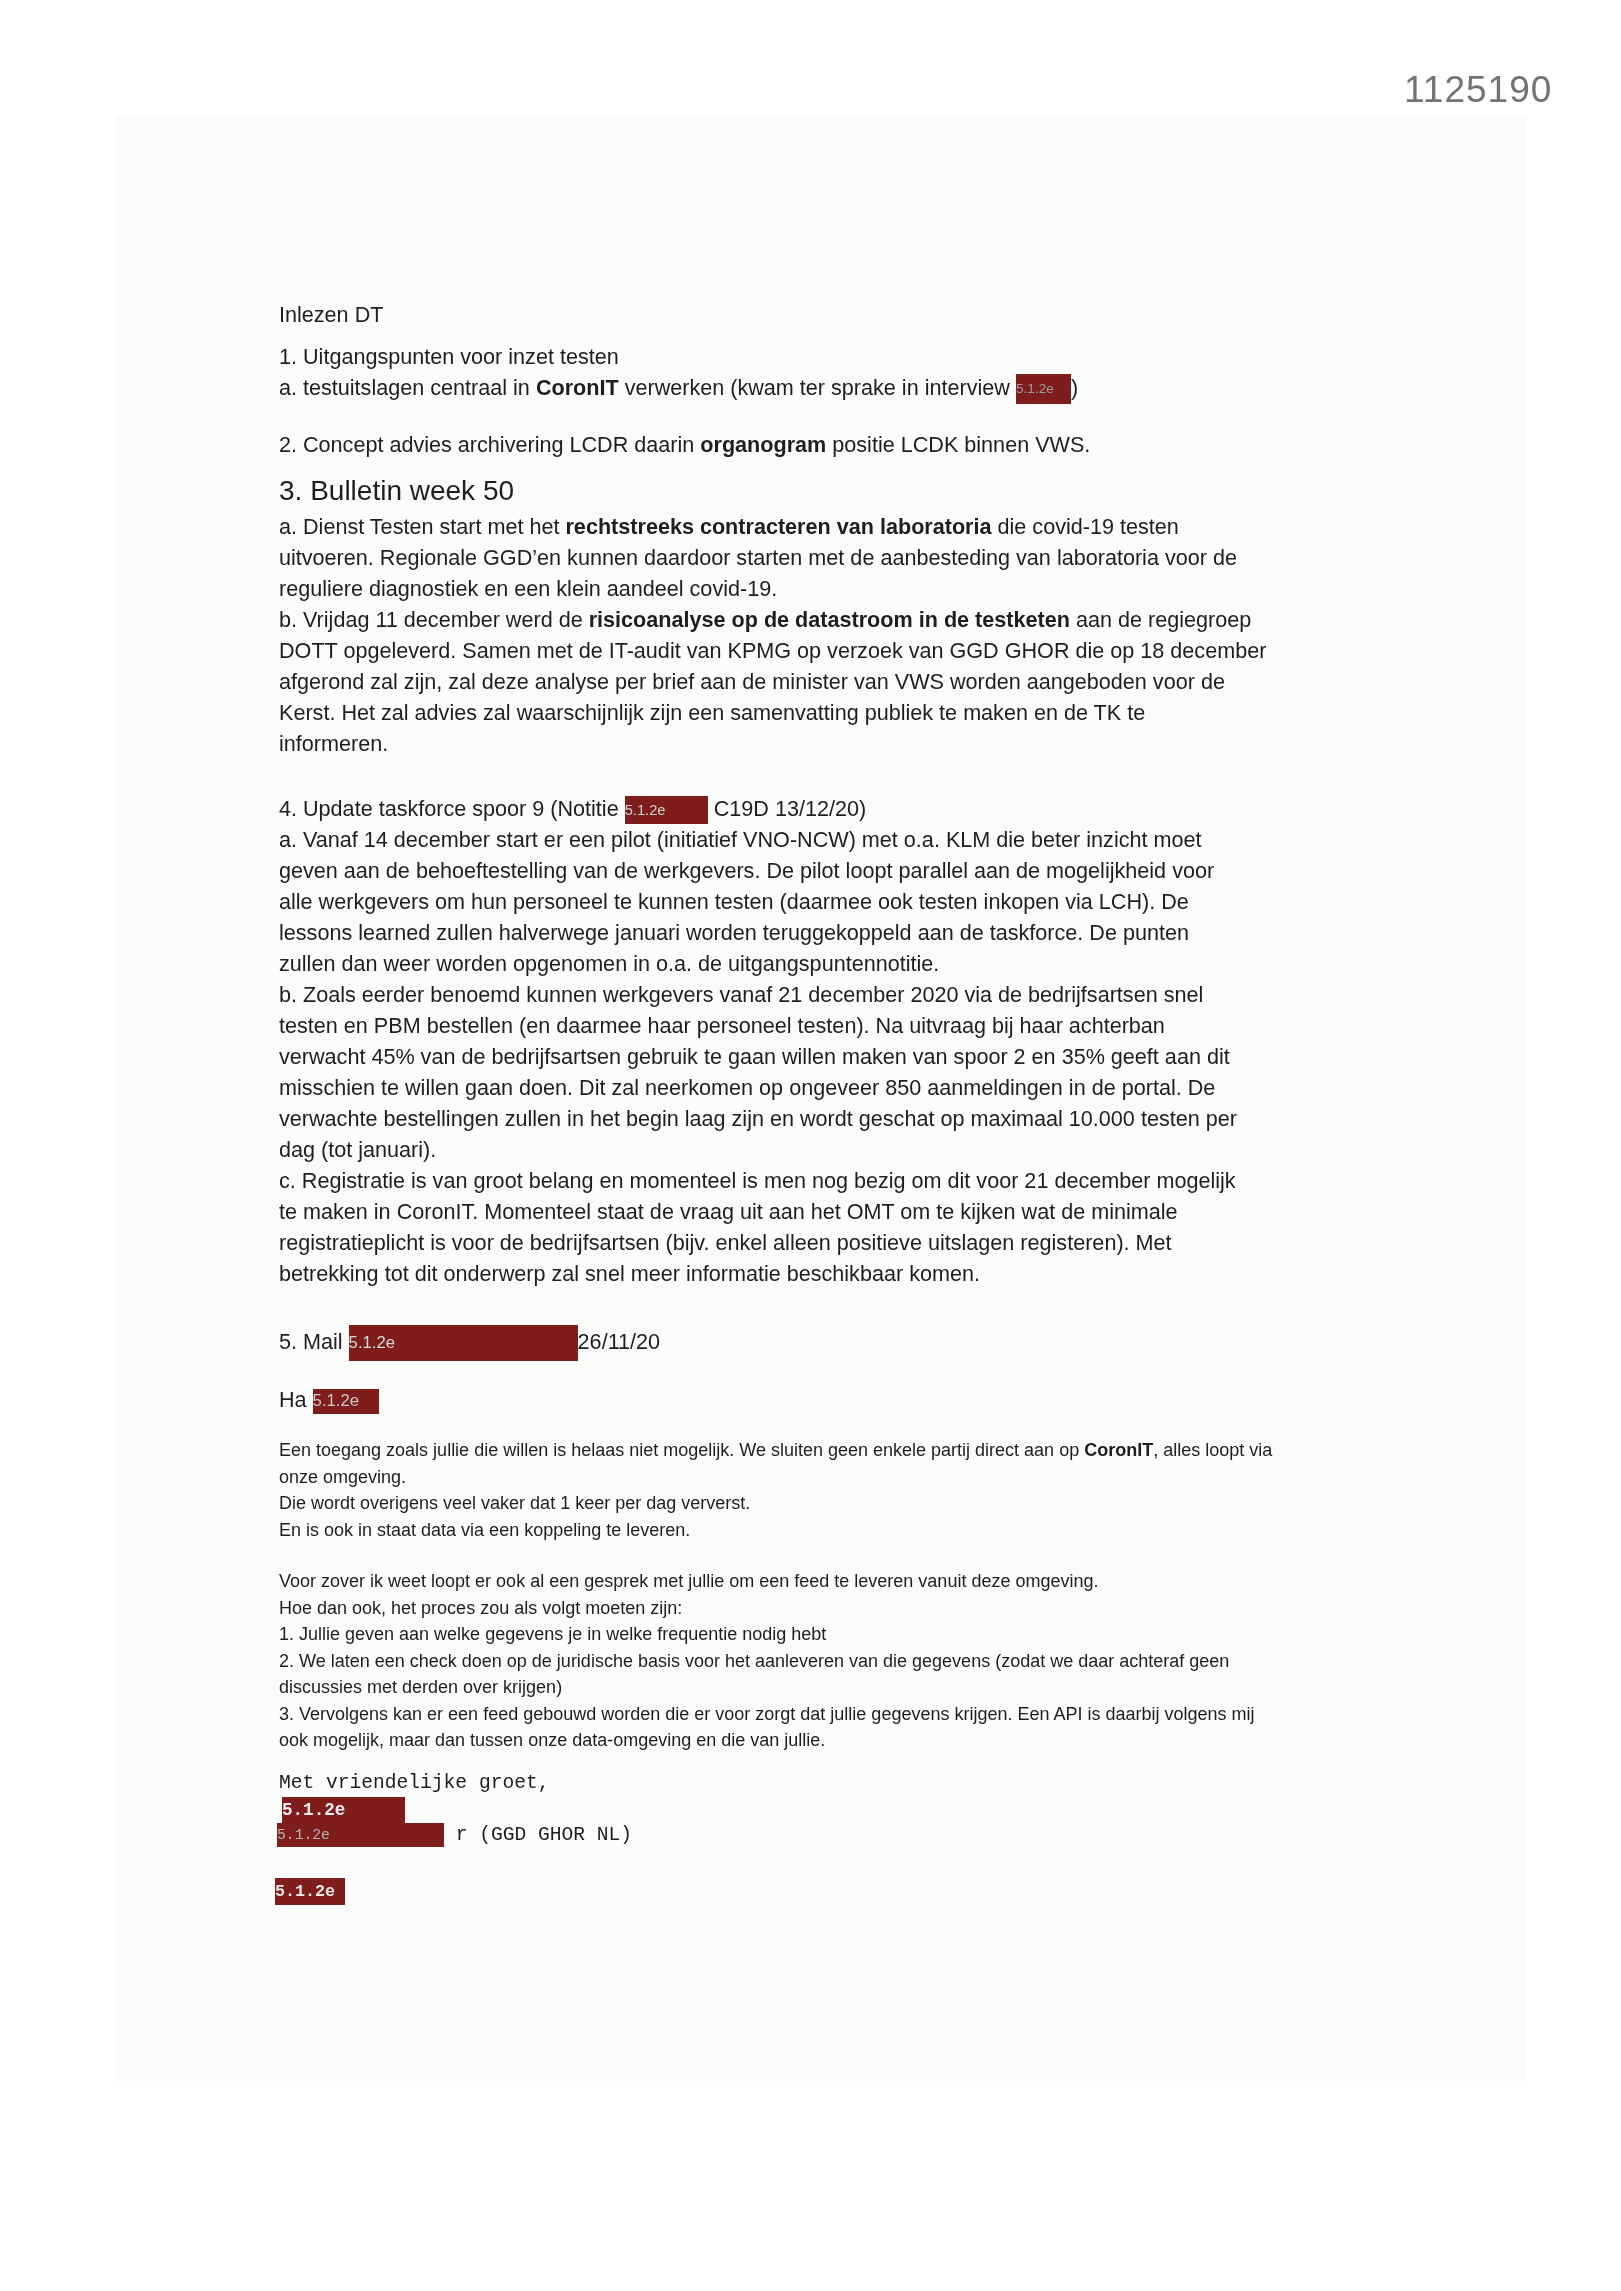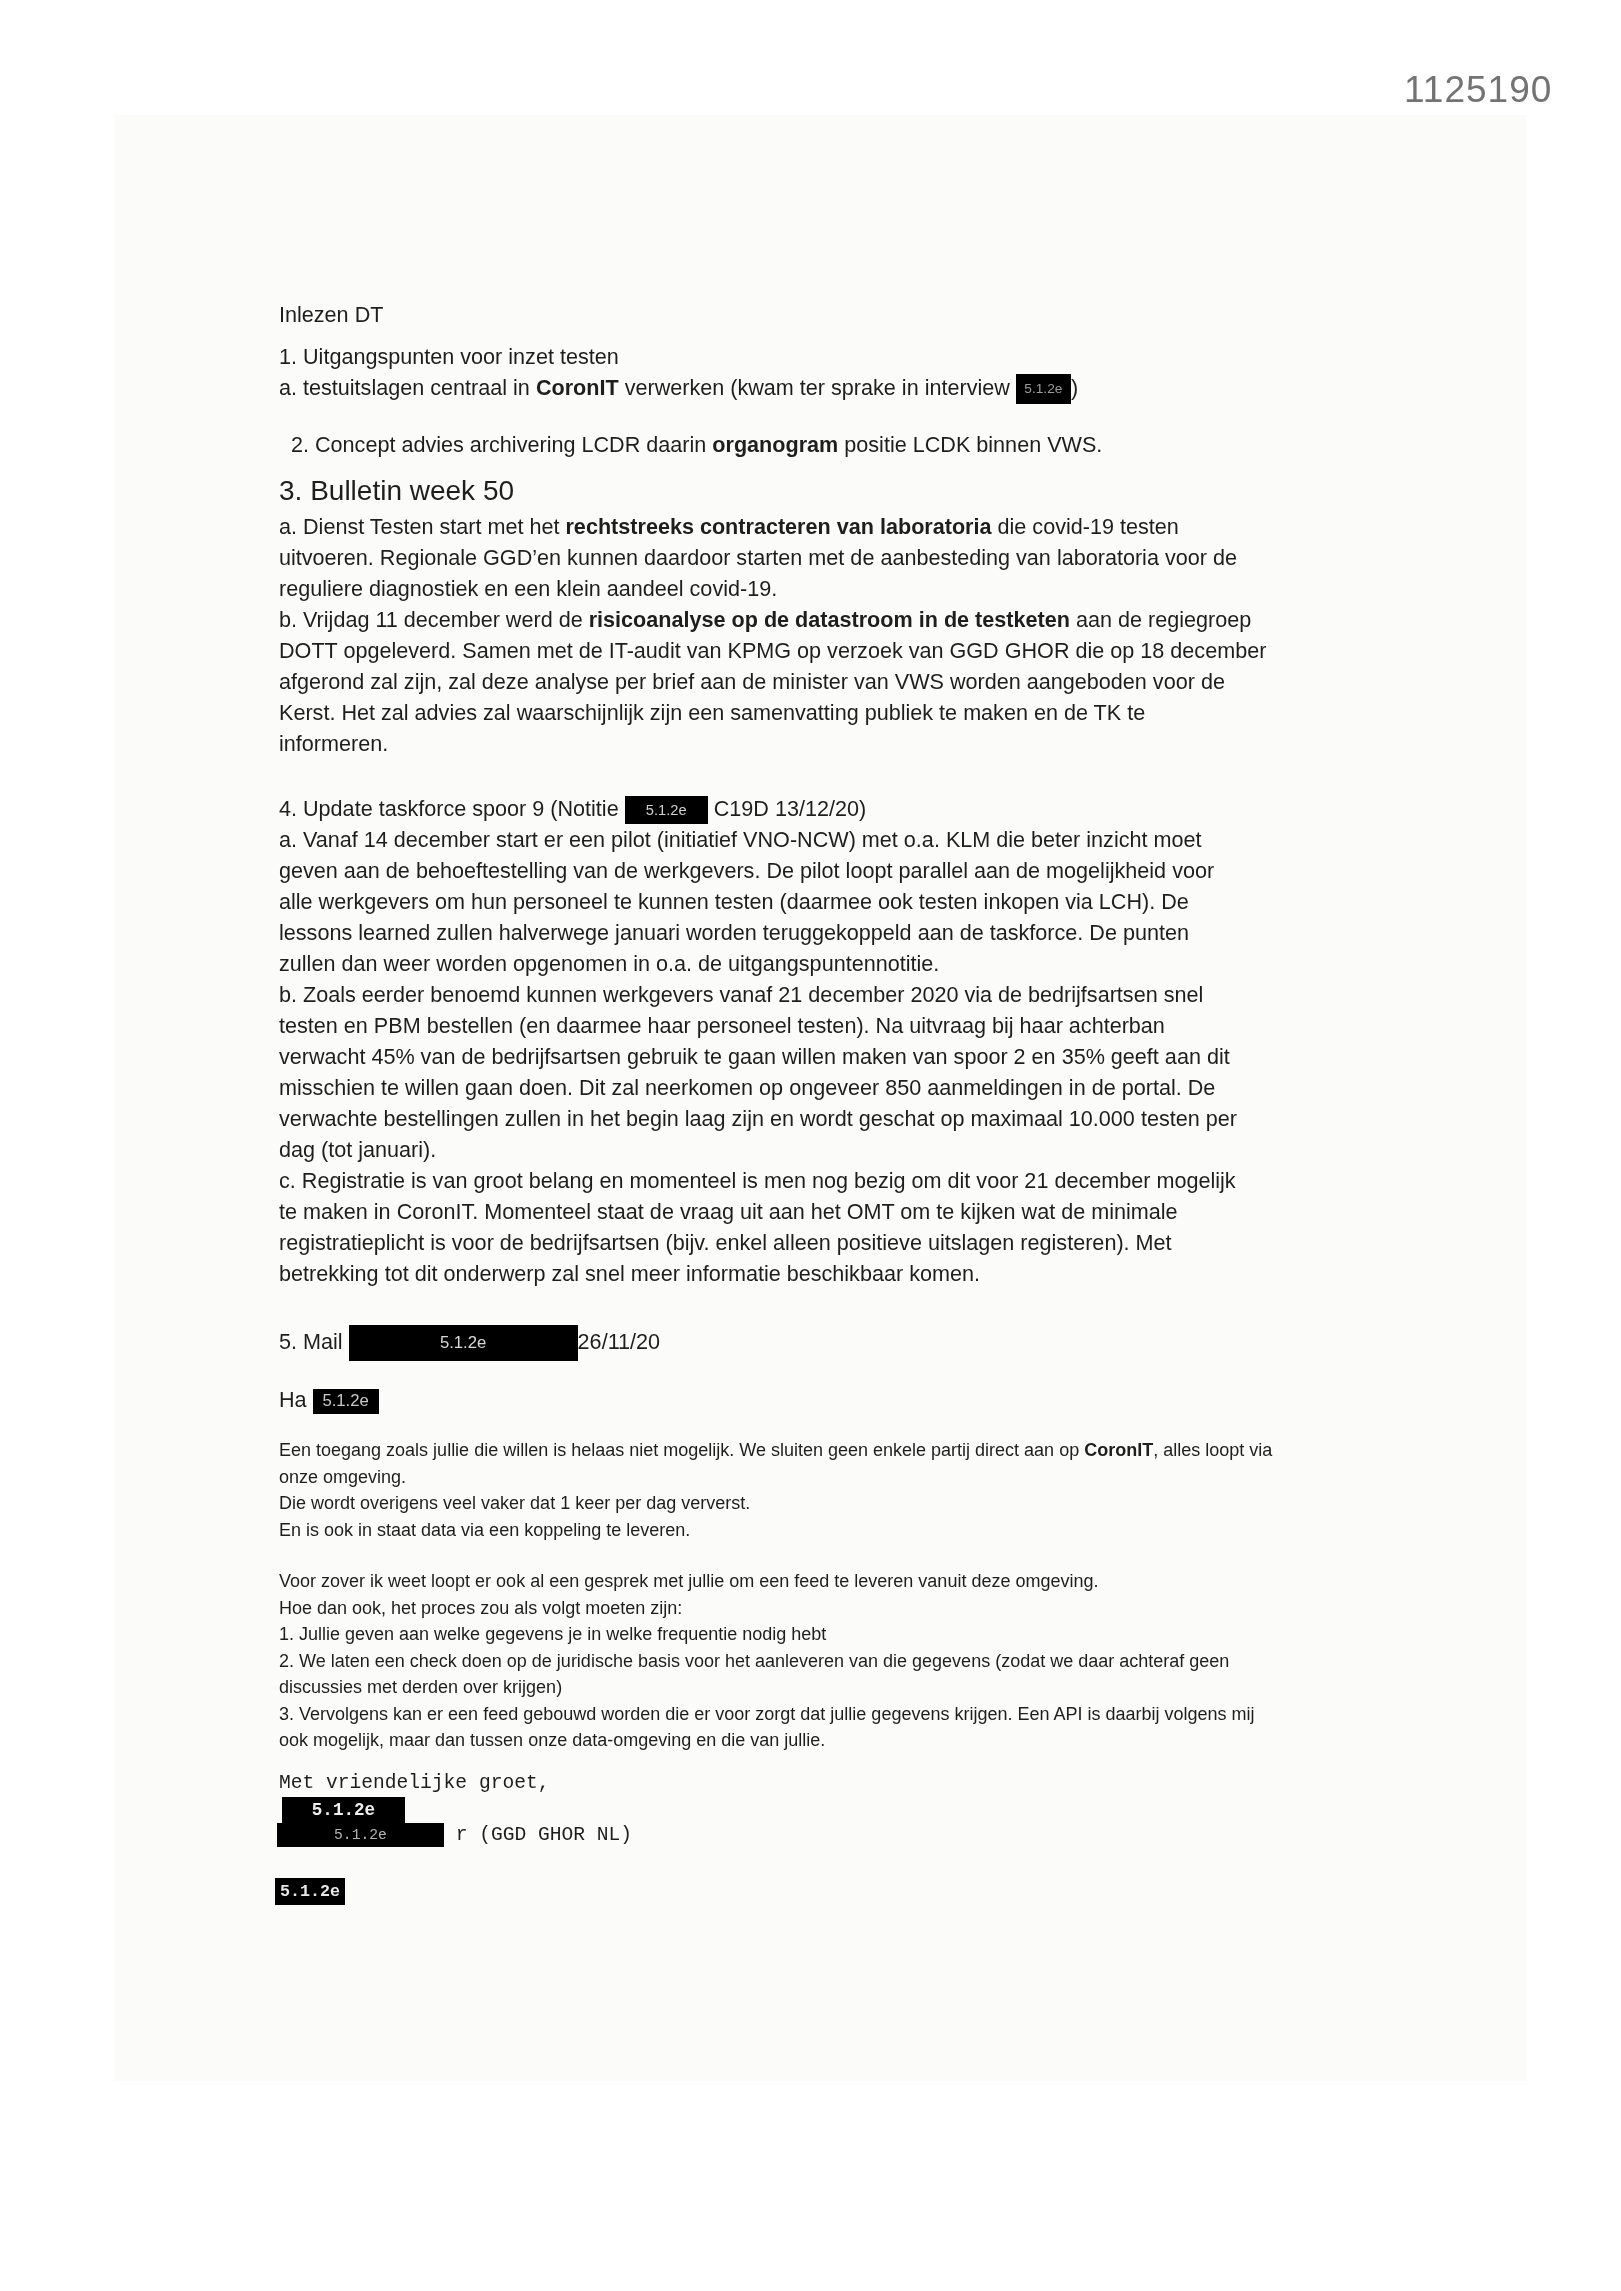--- a/index.html
+++ b/index.html
@@ -33,44 +33,43 @@
   .body     { font-size: 21.6px; }
   .body .ln { height: 31px; line-height: 31px; }
   .heading     { font-size: 28px; }
   .heading .ln { height: 33px; line-height: 33px; }
   .small     { font-size: 18px; }
   .small .ln { height: 26.5px; line-height: 26.5px; }
   .close     { font-size: 19.6px; font-family: Liberation Mono, monospace; }
   .close .ln { height: 26.5px; line-height: 26.5px; }
   .redact {
     display: inline-block;
-    background: #000000;
+    background: #7f1d1d;
     color: #d9d9d9;
-    text-align: center;
     vertical-align: middle;
     font-size: 15.7px;
     overflow: hidden;
   }
   .bold { font-weight: bold; }
 </style>
 </head>
 <body>
 
 <div class="canvas">
   <div class="scan-area"></div>
   <div class="doc-number">1125190</div>
   <div>
       <div class="block body" style="left: 279px; top: 299px;">
         <div class="ln"><span>Inlezen DT</span></div>
       </div>
       <div class="block body" style="left: 279px; top: 341px;">
         <div class="ln"><span>1. Uitgangspunten voor inzet testen</span></div>
         <div class="ln"><span>a. testuitslagen centraal in </span><span class="bold">CoronIT</span><span> verwerken (kwam ter sprake in interview </span><span class="redact" style="width: 55px; height: 30px; line-height: 30px; font-size: 13.7px; color: rgb(156, 156, 156);">5.1.2e</span><span>)</span></div>
       </div>
-      <div class="block body" style="left: 279px; top: 429px; margin-left: 12px;">
+      <div class="block body" style="left: 279px; top: 429px;">
         <div class="ln"><span>2. Concept advies archivering LCDR daarin </span><span class="bold">organogram</span><span> positie LCDK binnen VWS.</span></div>
       </div>
       <div class="block heading" style="left: 279px; top: 474px;">
         <div class="ln"><span>3. Bulletin week 50</span></div>
       </div>
       <div class="block body" style="left: 279px; top: 511px;">
         <div class="ln"><span>a. Dienst Testen start met het </span><span class="bold">rechtstreeks contracteren van laboratoria</span><span> die covid-19 testen</span></div>
         <div class="ln"><span>uitvoeren. Regionale GGD’en kunnen daardoor starten met de aanbesteding van laboratoria voor de</span></div>
         <div class="ln"><span>reguliere diagnostiek en een klein aandeel covid-19.</span></div>
         <div class="ln"><span>b. Vrijdag 11 december werd de </span><span class="bold">risicoanalyse op de datastroom in de testketen</span><span> aan de regiegroep</span></div>

